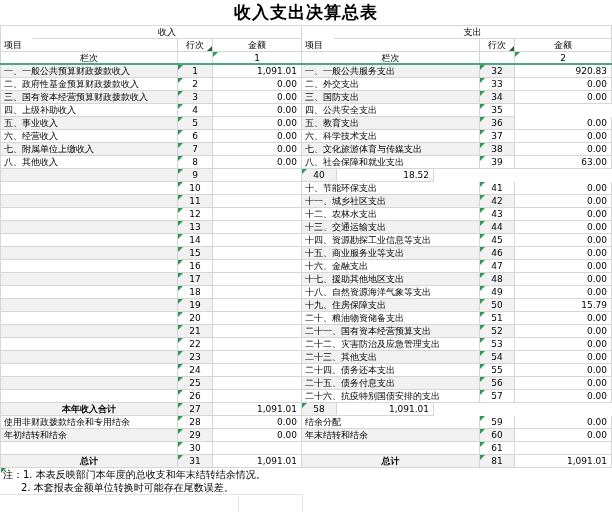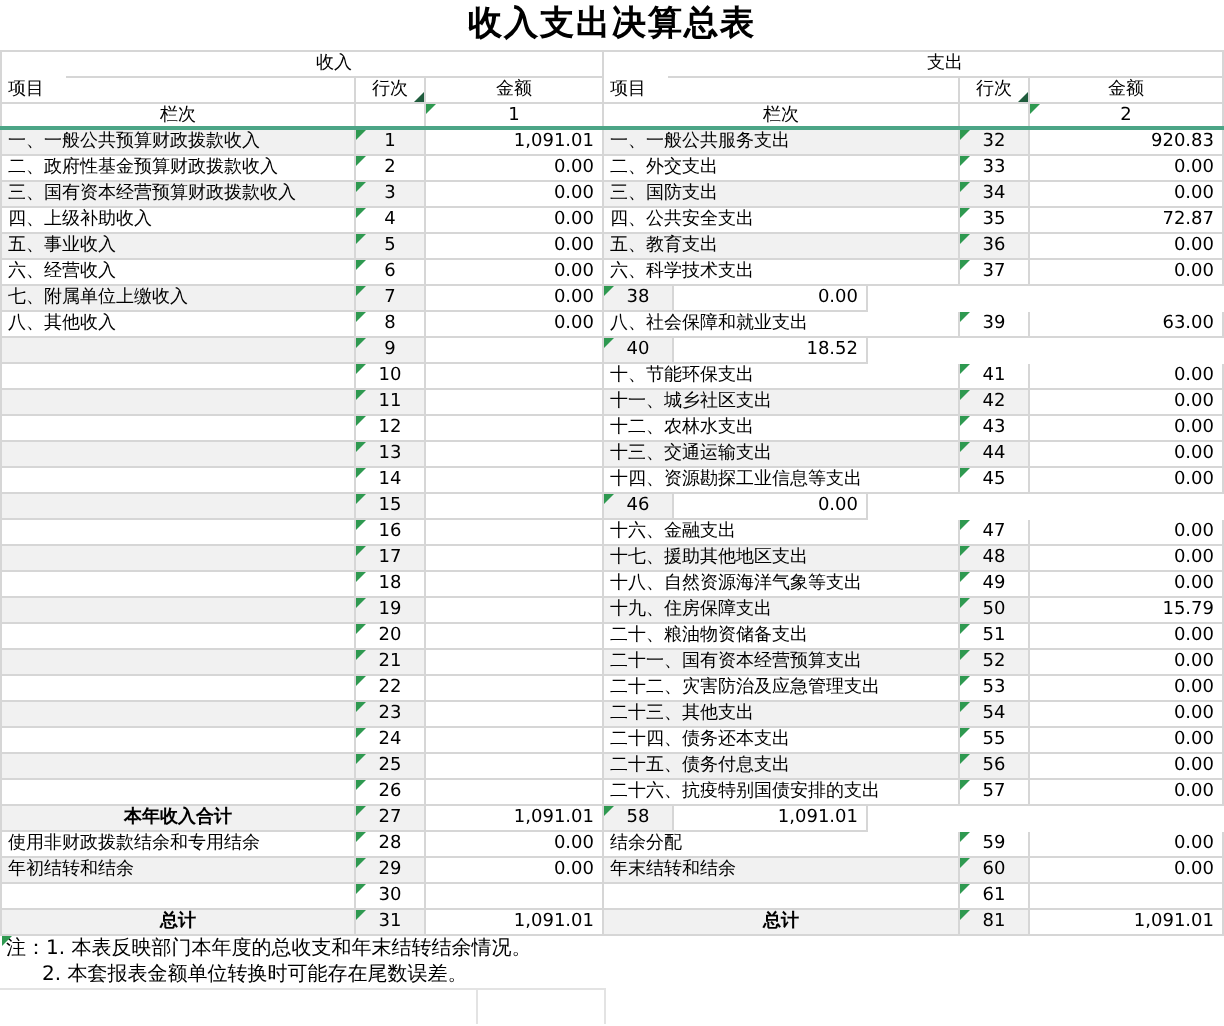--- a/index.html
+++ b/index.html
@@ -283,33 +283,33 @@
             <div class="cell c-amt"><span>0.00</span></div>
           </div>
           <div class="trow stripe">
             <div class="cell c-item"><span>三、国防支出</span></div>
             <div class="cell c-row"><span class="tri-icon"></span><span>34</span></div>
             <div class="cell c-amt"><span>0.00</span></div>
           </div>
           <div class="trow">
             <div class="cell c-item"><span>四、公共安全支出</span></div>
             <div class="cell c-row"><span class="tri-icon"></span><span>35</span></div>
-            <div class="cell c-amt"><span>72.87</span></div>
           </div>
           <div class="trow stripe">
             <div class="cell c-item"><span>五、教育支出</span></div>
             <div class="cell c-row"><span class="tri-icon"></span><span>36</span></div>
             <div class="cell c-amt"><span>0.00</span></div>
           </div>
           <div class="trow">
             <div class="cell c-item"><span>六、科学技术支出</span></div>
             <div class="cell c-row"><span class="tri-icon"></span><span>37</span></div>
             <div class="cell c-amt"><span>0.00</span></div>
           </div>
           <div class="trow stripe">
+            <div class="cell c-item"><span>七、文化旅游体育与传媒支出</span></div>
             <div class="cell c-row"><span class="tri-icon"></span><span>38</span></div>
             <div class="cell c-amt"><span>0.00</span></div>
           </div>
           <div class="trow">
             <div class="cell c-item"><span>八、社会保障和就业支出</span></div>
             <div class="cell c-row"><span class="tri-icon"></span><span>39</span></div>
             <div class="cell c-amt"><span>63.00</span></div>
           </div>
           <div class="trow stripe">
             <div class="cell c-row"><span class="tri-icon"></span><span>40</span></div>
@@ -334,20 +334,21 @@
             <div class="cell c-item"><span>十三、交通运输支出</span></div>
             <div class="cell c-row"><span class="tri-icon"></span><span>44</span></div>
             <div class="cell c-amt"><span>0.00</span></div>
           </div>
           <div class="trow">
             <div class="cell c-item"><span>十四、资源勘探工业信息等支出</span></div>
             <div class="cell c-row"><span class="tri-icon"></span><span>45</span></div>
             <div class="cell c-amt"><span>0.00</span></div>
           </div>
           <div class="trow stripe">
+            <div class="cell c-item"><span>十五、商业服务业等支出</span></div>
             <div class="cell c-row"><span class="tri-icon"></span><span>46</span></div>
             <div class="cell c-amt"><span>0.00</span></div>
           </div>
           <div class="trow">
             <div class="cell c-item"><span>十六、金融支出</span></div>
             <div class="cell c-row"><span class="tri-icon"></span><span>47</span></div>
             <div class="cell c-amt"><span>0.00</span></div>
           </div>
           <div class="trow stripe">
             <div class="cell c-item"><span>十七、援助其他地区支出</span></div>

